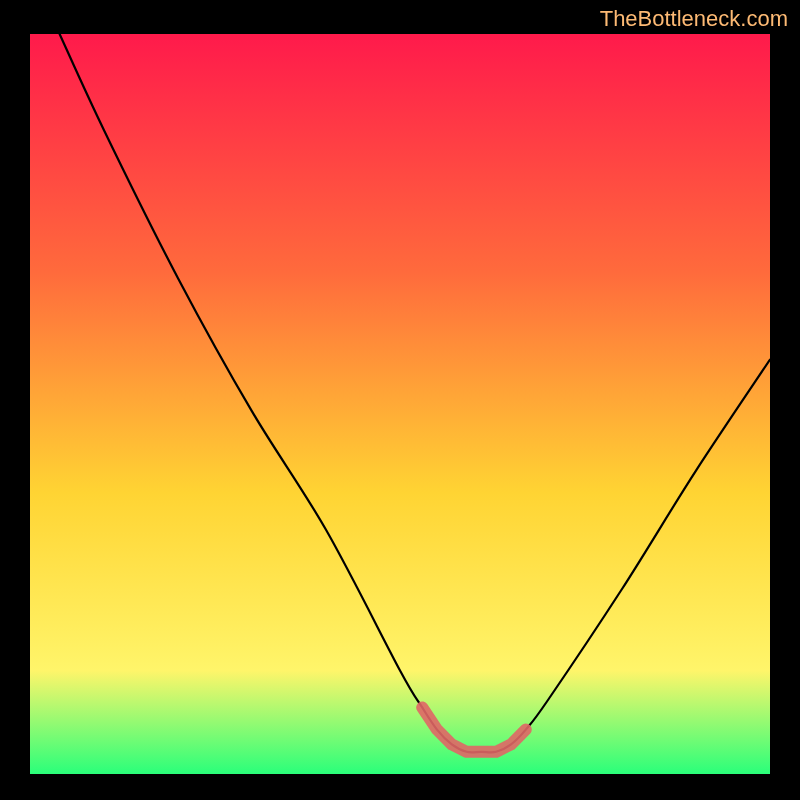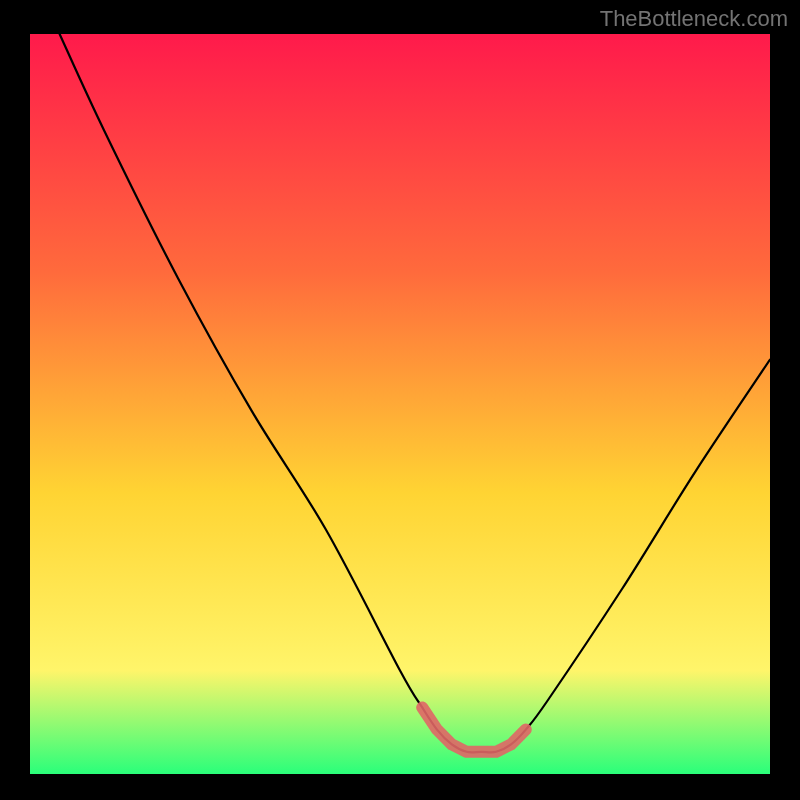--- a/index.html
+++ b/index.html
@@ -14,21 +14,21 @@
   .frame {
     position: relative;
     width: 800px;
     height: 800px;
     background: #000;
   }
   .watermark {
     position: absolute;
     top: 6px;
     right: 12px;
-    color: #737373;
+    color: #fdba74;
     font-size: 22px;
     font-weight: 500;
     z-index: 10;
   }
   .plot {
     position: absolute;
     left: 30px;
     top: 34px;
     width: 740px;
     height: 740px;

